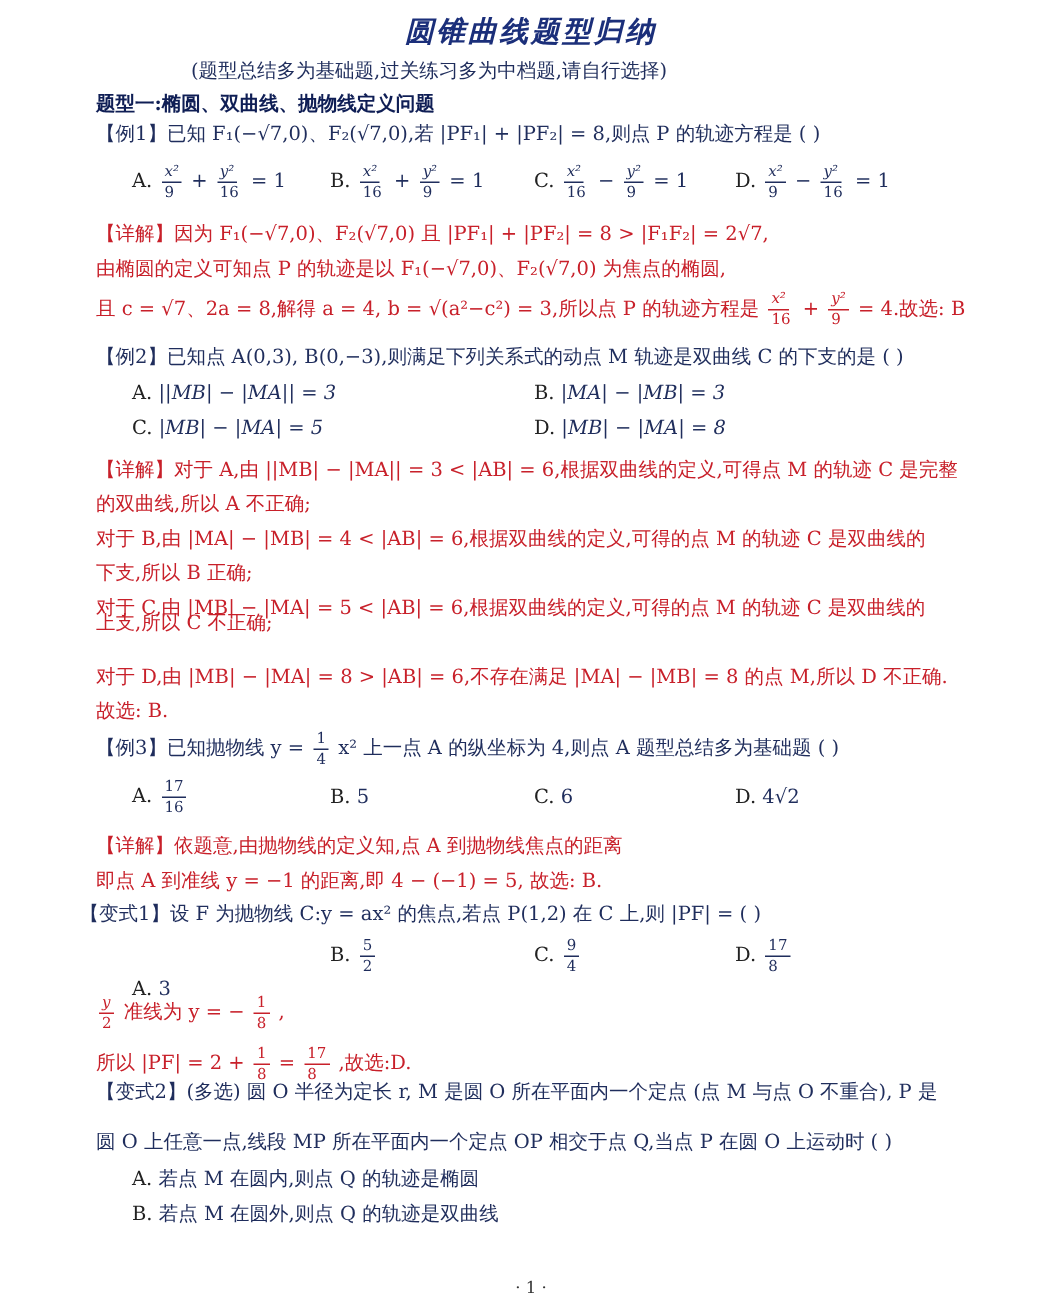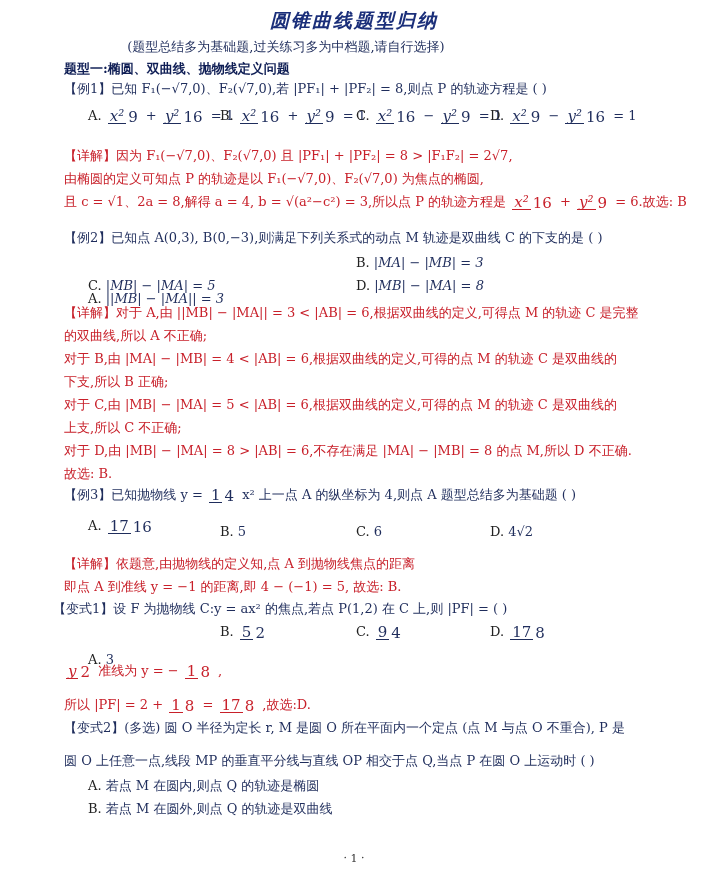--- a/index.html
+++ b/index.html
@@ -8,22 +8,22 @@
   .abs { position:absolute; white-space:nowrap; }
   .title { left:0; width:708px; top:8px; text-align:center; font-size:19px; font-weight:bold;
            color:#1b2f7a; letter-spacing:2px; font-style:italic; }
   .subtitle { left:0; width:572px; top:38px; text-align:center; font-size:13px; color:#1f2d5c; }
   .section { left:64px; top:60px; font-size:13px; font-weight:bold; color:#0f1e55; }
   .q { font-size:13px; color:#1f2d5c; }
   .ans { font-size:13px; color:#c8202a; }
   .opt { font-size:13px; color:#1f2d5c; }
   .opt .lbl { color:#222; }
   .m { font-style:italic; }
-  .frac { display:inline-flex; flex-direction:row; align-items:flex-end; vertical-align:middle;
-          font-size:15px; line-height:13px; margin:0 2px; }
+  .frac { display:inline-flex; flex-direction:column; align-items:flex-start; vertical-align:middle;
+          font-size:10px; line-height:13px; margin:0 2px; }
   .frac .num { border-bottom:1px solid currentColor; padding:0 2px; }
   .frac .den { padding:0 2px; }
   .pagenum { left:0; width:708px; top:852px; text-align:center; font-size:11px; color:#333; }
 </style>
 </head>
 <body>
 
 <div>
 
   <div class="abs title">圆锥曲线题型归纳</div>
@@ -81,45 +81,45 @@
     <span class="frac">
         <span class="num m">y²</span>
         <span class="den">16</span>
       </span>
     <span>= 1</span>
   </div>
 
   <div class="abs ans" style="left:64px;top:147px;">【详解】因为 F₁(−√7,0)、F₂(√7,0) 且 |PF₁| + |PF₂| = 8 &gt; |F₁F₂| = 2√7,</div>
   <div class="abs ans" style="left:64px;top:170px;">由椭圆的定义可知点 P 的轨迹是以 F₁(−√7,0)、F₂(√7,0) 为焦点的椭圆,</div>
   <div class="abs ans" style="left:64px;top:193px;">
-    <span>且 c = √1、2a = 8,解得 a = 4, b = √(a²−c²) = 3,所以点 P 的轨迹方程是</span>
+    <span>且 c = √7、2a = 8,解得 a = 4, b = √(a²−c²) = 3,所以点 P 的轨迹方程是</span>
     <span class="frac">
         <span class="num m">x²</span>
         <span class="den">16</span>
       </span>
     <span>+</span>
     <span class="frac">
         <span class="num m">y²</span>
         <span class="den">9</span>
       </span>
-    <span>= 6.故选: B</span>
+    <span>= 4.故选: B</span>
   </div>
 
   <div class="abs q" style="left:64px;top:229px;">【例2】已知点 A(0,3), B(0,−3),则满足下列关系式的动点 M 轨迹是双曲线 C 的下支的是 (   )</div>
-  <div class="abs opt" style="left:88px;top:255px;margin-top:36px;"><span class="lbl">A.</span> <span class="m">||MB| − |MA|| = 3</span></div>
+  <div class="abs opt" style="left:88px;top:255px;"><span class="lbl">A.</span> <span class="m">||MB| − |MA|| = 3</span></div>
   <div class="abs opt" style="left:356px;top:255px;"><span class="lbl">B.</span> <span class="m">|MA| − |MB| = 3</span></div>
   <div class="abs opt" style="left:88px;top:278px;"><span class="lbl">C.</span> <span class="m">|MB| − |MA| = 5</span></div>
   <div class="abs opt" style="left:356px;top:278px;"><span class="lbl">D.</span> <span class="m">|MB| − |MA| = 8</span></div>
 
   <div class="abs ans" style="left:64px;top:304px;">【详解】对于 A,由 ||MB| − |MA|| = 3 &lt; |AB| = 6,根据双曲线的定义,可得点 M 的轨迹 C 是完整</div>
   <div class="abs ans" style="left:64px;top:327px;">的双曲线,所以 A 不正确;</div>
   <div class="abs ans" style="left:64px;top:350px;">对于 B,由 |MA| − |MB| = 4 &lt; |AB| = 6,根据双曲线的定义,可得的点 M 的轨迹 C 是双曲线的</div>
   <div class="abs ans" style="left:64px;top:373px;">下支,所以 B 正确;</div>
   <div class="abs ans" style="left:64px;top:396px;">对于 C,由 |MB| − |MA| = 5 &lt; |AB| = 6,根据双曲线的定义,可得的点 M 的轨迹 C 是双曲线的</div>
-  <div class="abs ans" style="left:64px;top:419px;">上支,所以 C 不正确;</div>
+  <div class="abs ans" style="left:64px;top:406px;">上支,所以 C 不正确;</div>
   <div class="abs ans" style="left:64px;top:442px;">对于 D,由 |MB| − |MA| = 8 &gt; |AB| = 6,不存在满足 |MA| − |MB| = 8 的点 M,所以 D 不正确.</div>
   <div class="abs ans" style="left:64px;top:465px;">故选: B.</div>
 
   <div class="abs q" style="left:64px;top:486px;">
     <span>【例3】已知抛物线 y =</span>
     <span class="frac">
         <span class="num">1</span>
         <span class="den">4</span>
       </span>
     <span>x² 上一点 A 的纵坐标为 4,则点 A 题型总结多为基础题 (   )</span>
@@ -182,18 +182,18 @@
       </span>
     <span>=</span>
     <span class="frac">
         <span class="num">17</span>
         <span class="den">8</span>
       </span>
     <span>,故选:D.</span>
   </div>
 
   <div class="abs q" style="left:64px;top:691px;margin-top:28px;">【变式2】(多选) 圆 O 半径为定长 r, M 是圆 O 所在平面内一个定点 (点 M 与点 O 不重合), P 是</div>
-  <div class="abs q" style="left:64px;top:752px;">圆 O 上任意一点,线段 MP 的垂直平分线与直线 OP 相交于点 Q,当点 P 在圆 O 上运动时 (   )</div>
+  <div class="abs q" style="left:64px;top:752px;">圆 O 上任意一点,线段 MP 所在平面内一个定点 OP 相交于点 Q,当点 P 在圆 O 上运动时 (   )</div>
   <div class="abs opt" style="left:88px;top:777px;"><span class="lbl">A.</span> <span>若点 M 在圆内,则点 Q 的轨迹是椭圆</span></div>
   <div class="abs opt" style="left:88px;top:800px;"><span class="lbl">B.</span> <span>若点 M 在圆外,则点 Q 的轨迹是双曲线</span></div>
 
   <div class="abs pagenum">· 1 ·</div>
 </div>
 
 </body></html>

